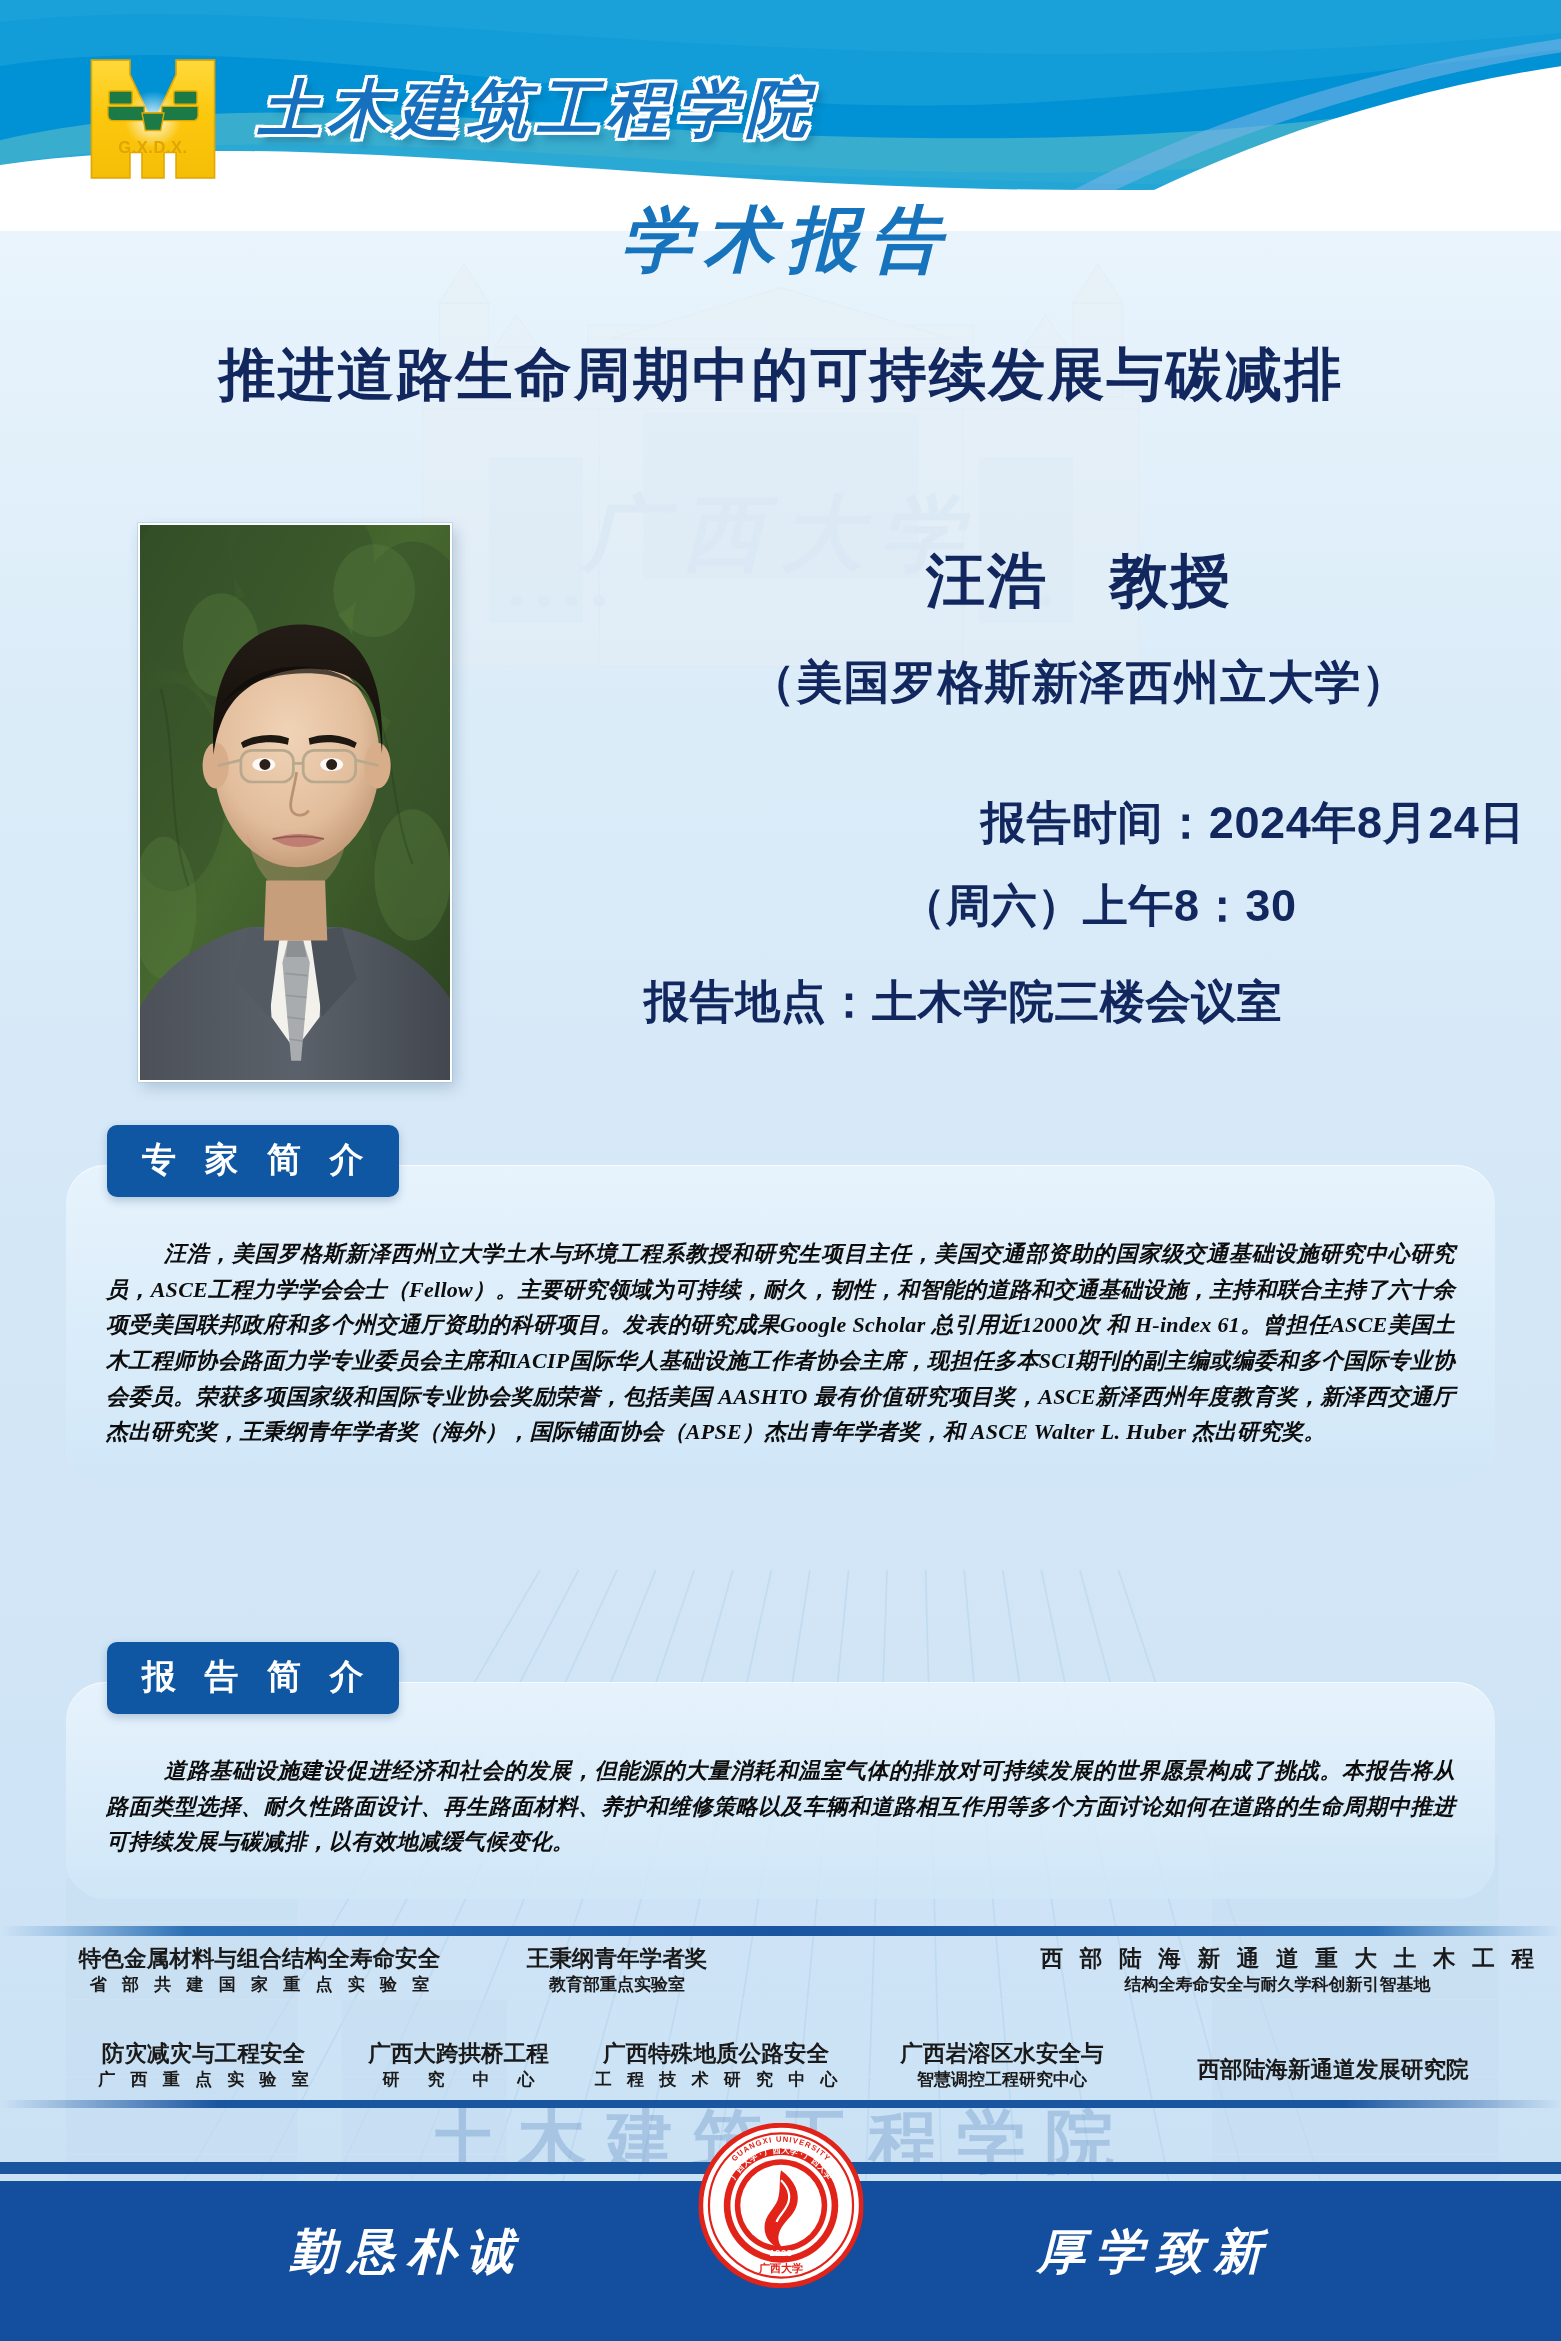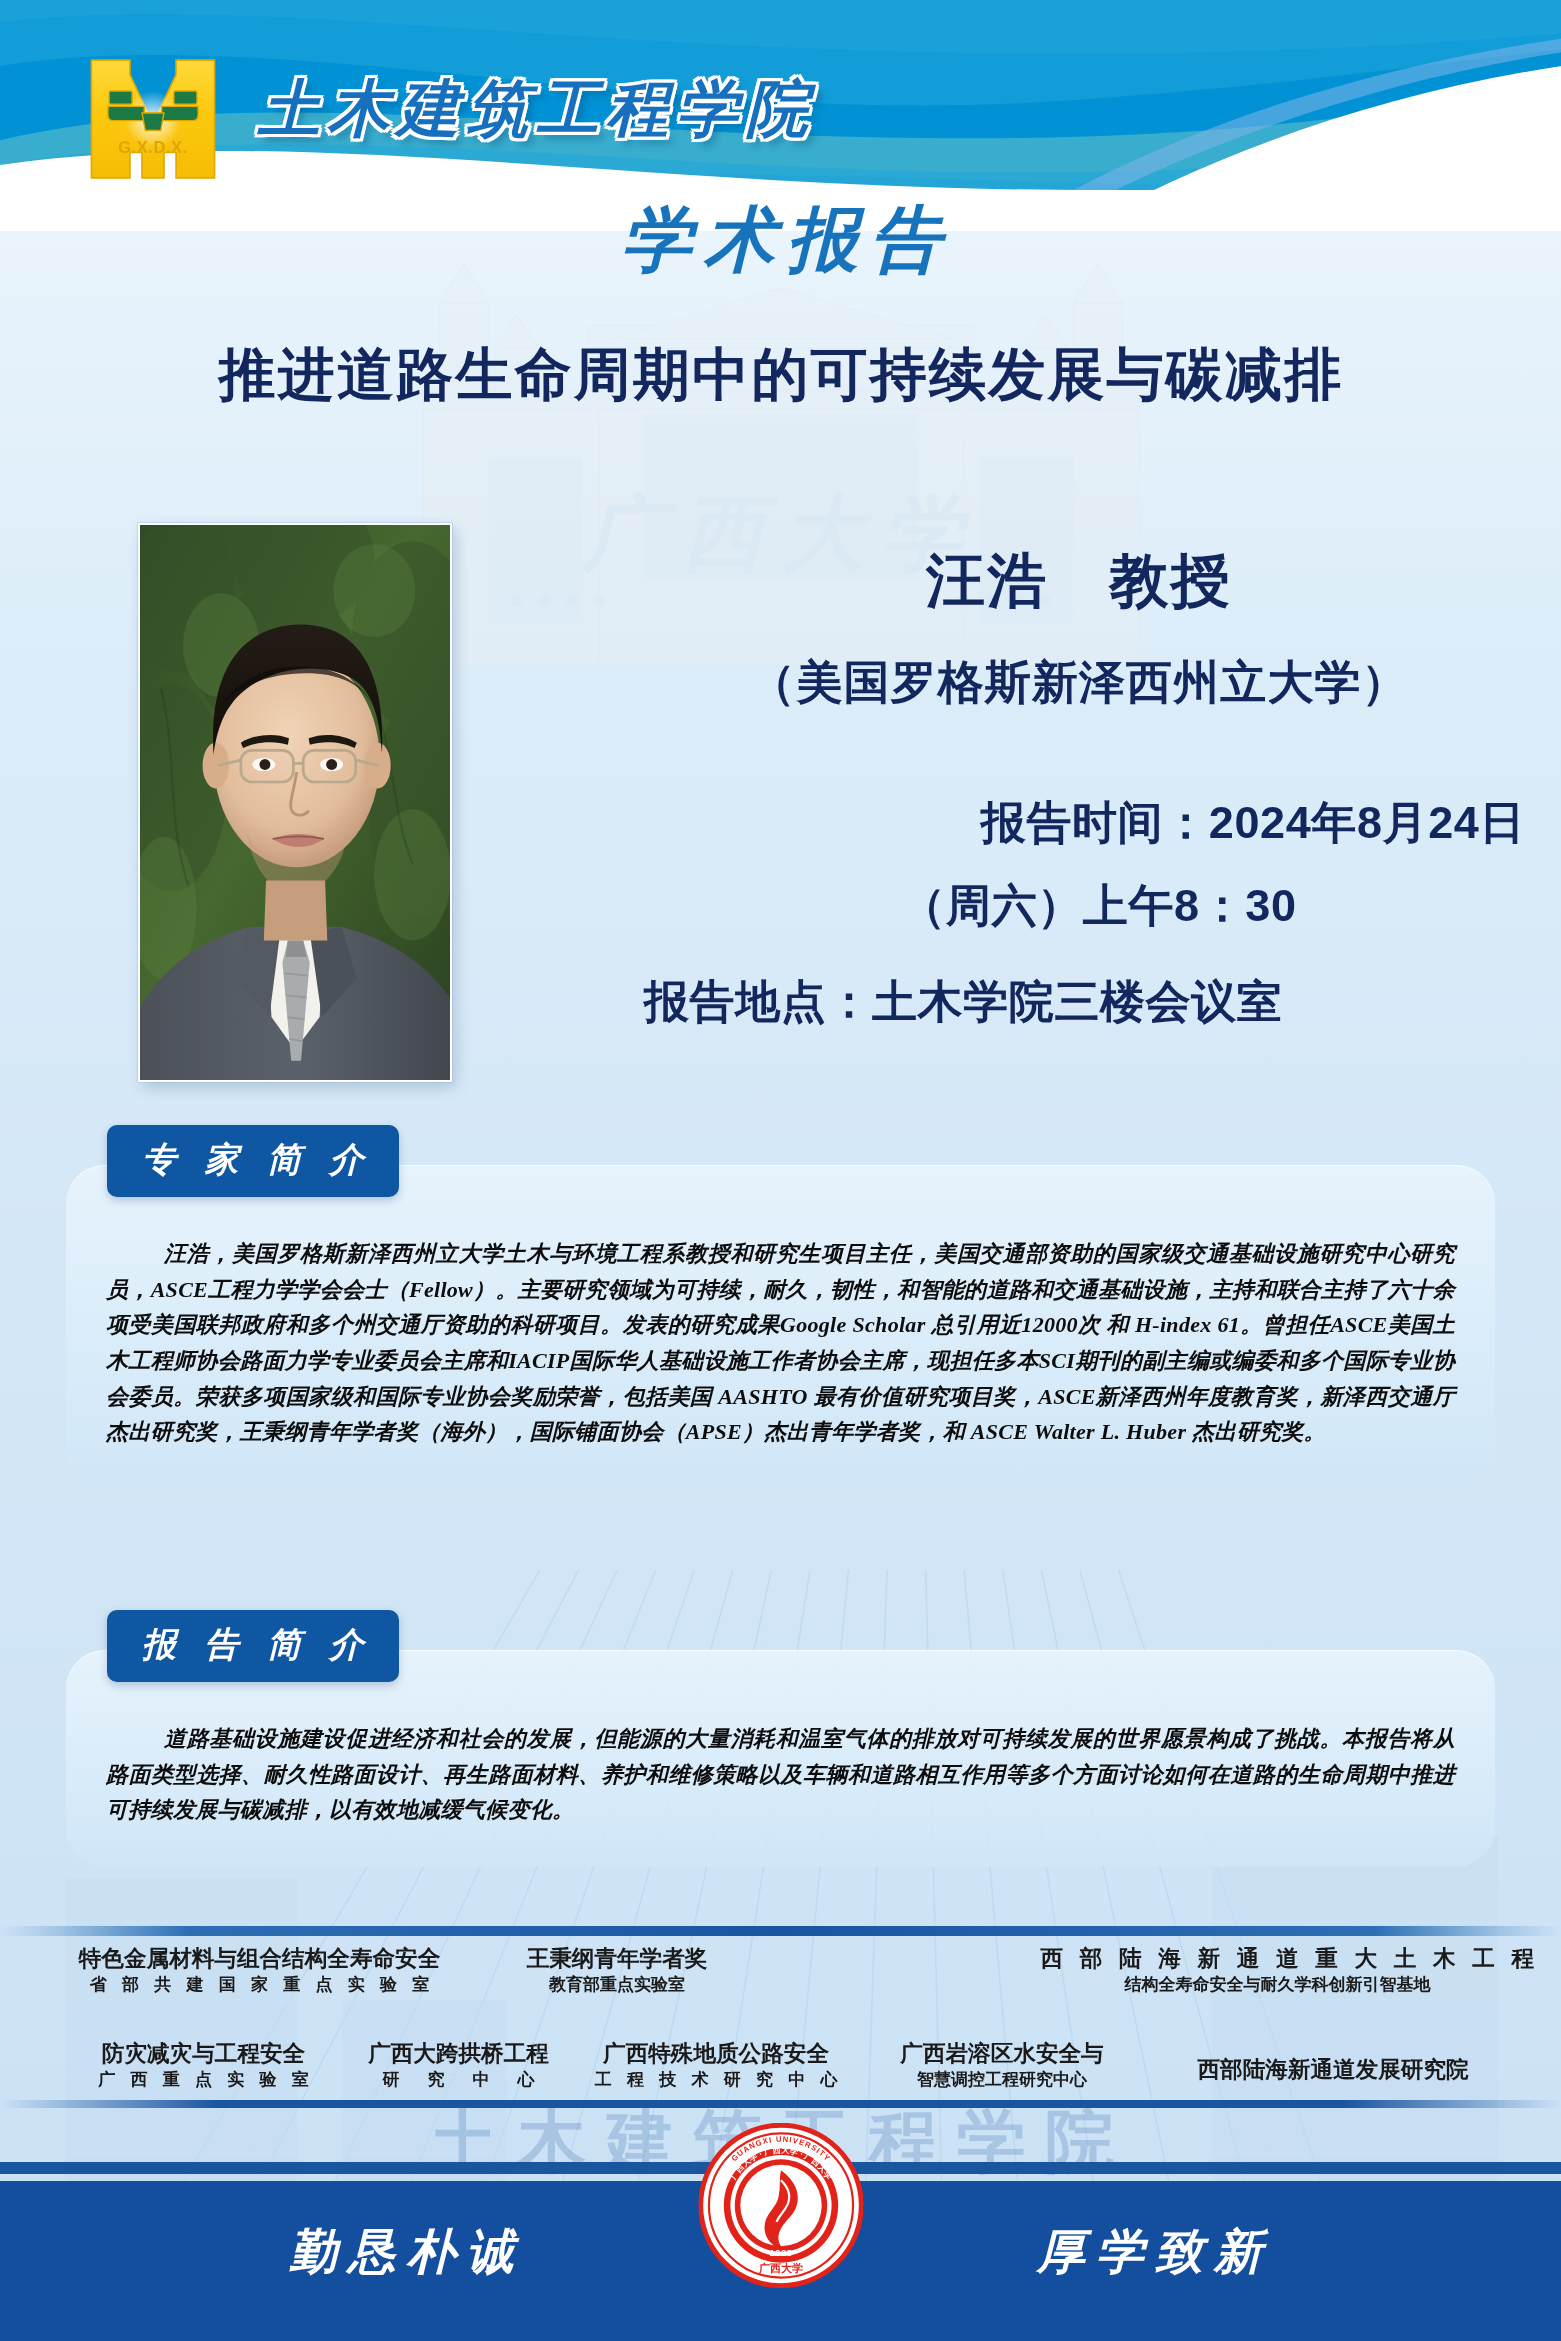--- a/index.html
+++ b/index.html
@@ -129,39 +129,38 @@
     border-radius:39px;
     box-shadow:0 1.1px 0 rgba(255,255,255,.7) inset;
   }
   .badge {
     position:absolute; left:41px; top:-40px;
     background:#0F56A3; color:#fff;
     border-radius:10px;
     padding:12px 25px 14.3px;
     font-family:"Liberation Serif","DejaVu Serif",serif;
     font-size:34px; font-weight:700; letter-spacing:10px;
-    font-style:italic;
     text-indent:10px;
     box-shadow:0 3.3px 8.8px rgba(10,50,100,.22);
     white-space:nowrap; z-index:5;
   }
   .body-text {
     font-family:"Liberation Serif","DejaVu Serif",serif;
     font-size:22px; line-height:1.62; color:#0D0D0D;
     font-weight:700; font-style:italic;
     text-align:justify; text-justify:inter-ideograph;
     letter-spacing:0.3px;
     text-indent:58px;
   }
 
   #sec-expert { top:1165px; }
   #sec-expert .card { padding:71px 40px 34px 40px; }
 
   #sec-abstract { top:1650px; }
-  #sec-abstract .card { padding:71px 40px 39px 40px; }
+  #sec-abstract .card { padding:71px 40px 39px 40px;margin-top:32px; }
 
   
   .divider {
     position:absolute; left:0; top:1926px; width:1562px; height:10px;
     background:linear-gradient(90deg,
       rgba(200,225,245,0) 0%,
       rgba(120,170,215,.55) 4%,
       #2C6FB5 12%,
       #1A55A0 50%,
       #2C6FB5 88%,

